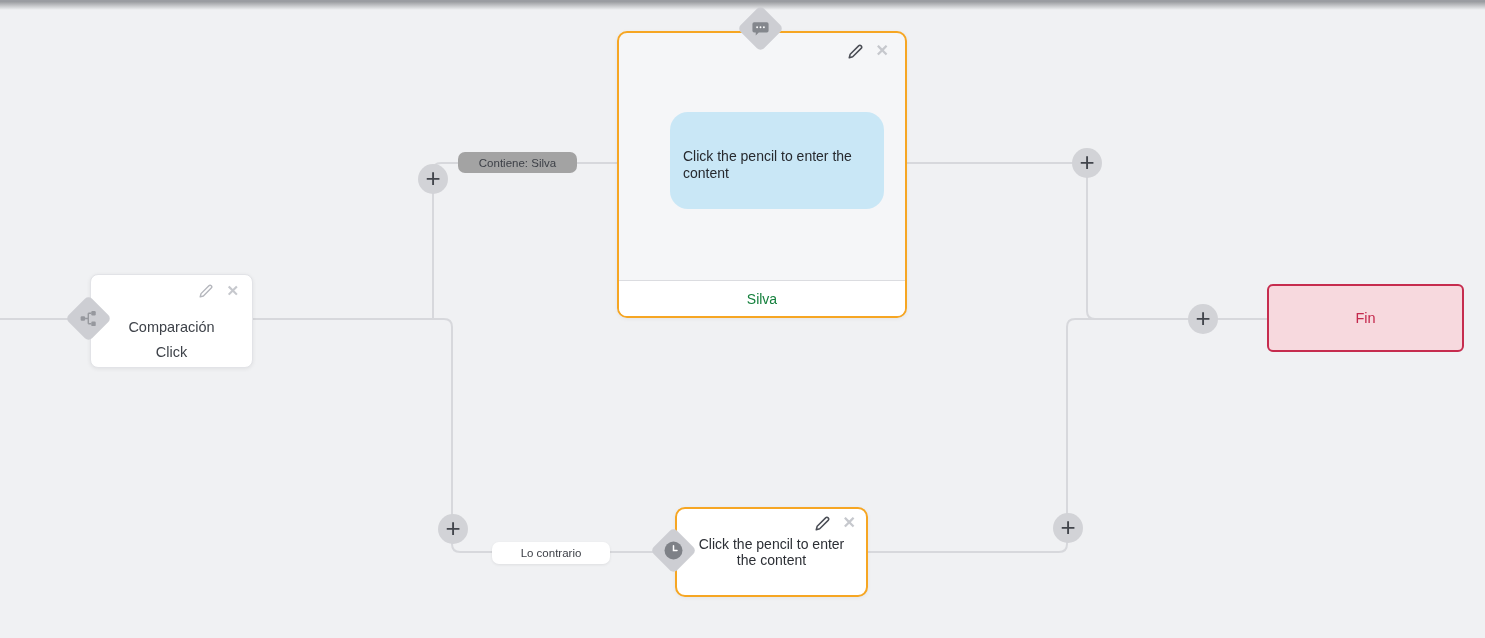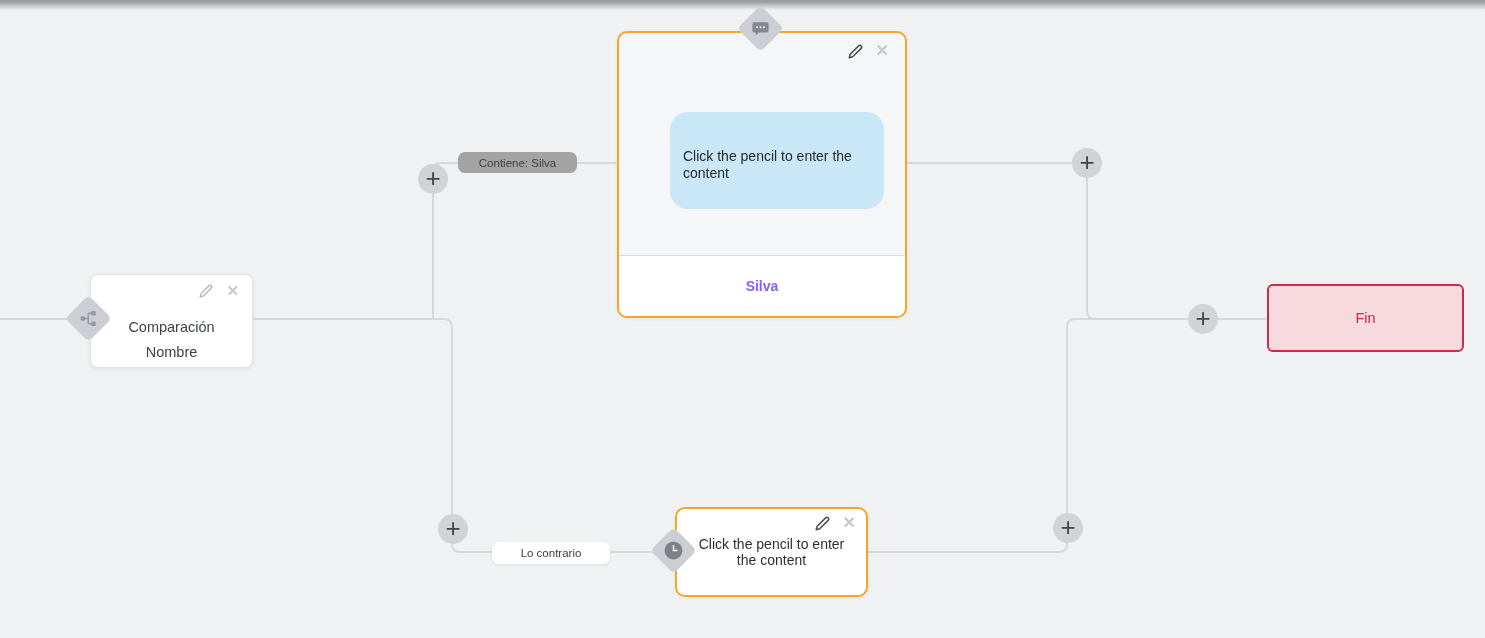--- a/index.html
+++ b/index.html
@@ -60,24 +60,24 @@
     background:#f5f6f8;border:2px solid #f6a623;border-radius:10px;
     box-shadow:0 1px 4px rgba(0,0,0,.05);
   }
   #message-node .bubble{
     position:absolute;left:51px;top:79px;width:214px;height:97px;
     background:#c9e7f6;border-radius:18px;display:flex;align-items:center;
     padding:8px 11px 0 13px;
   }
   #message-node .bubble span{font-size:14px;line-height:16.5px;color:#26292e;}
   #message-node .footer{
-    position:absolute;left:0;bottom:0;width:100%;height:61px;background:#ffffff;
+    position:absolute;left:0;bottom:0;width:100%;height:36px;background:#ffffff;
     border-top:1px solid #dbdce0;border-radius:0 0 8px 8px;
     display:flex;align-items:center;justify-content:center;
-    font-size:14px;color:#8b5cf6;font-weight:bold;
+    font-size:14px;color:#15803d;
   }
   
   #delay-node{
     left:675px;top:507px;width:193px;height:90px;
     background:#ffffff;border:2px solid #f6a623;border-radius:10px;
     box-shadow:0 1px 4px rgba(0,0,0,.05);
   }
   #delay-node .body-text{
     margin-top:28px;text-align:center;font-size:14px;line-height:15.5px;color:#2c2f35;padding:0 18px;
   }
@@ -117,21 +117,21 @@
     <div class="node-actions">
       <button class="icon-btn">
         <svg width="14" height="14" viewBox="0 0 24 24" fill="none" stroke="#b5b7bd" stroke-width="2.4" stroke-linejoin="round">
           <path d="M17 3a2.8 2.8 0 1 1 4 4L7.5 20.5 2 22l1.5-5.5L17 3z"></path>
         </svg>
       </button>
       <span class="x-glyph">✕</span>
     </div>
     <div class="titles">
       <div>Comparación</div>
-      <div>Nombre</div>
+      <div>Click</div>
     </div>
   </div>
 
   <div class="diamond" style="left:72px;top:302px;">
     <div class="d-icon">
       <svg width="17" height="17" viewBox="0 0 16 16">
         <g fill="#96989e">
           <rect x="0.6" y="5.9" width="4.2" height="4.2" rx="1.1"></rect>
           <rect x="10.6" y="0.9" width="4.2" height="4.2" rx="1.1"></rect>
           <rect x="10.6" y="10.9" width="4.2" height="4.2" rx="1.1"></rect>

